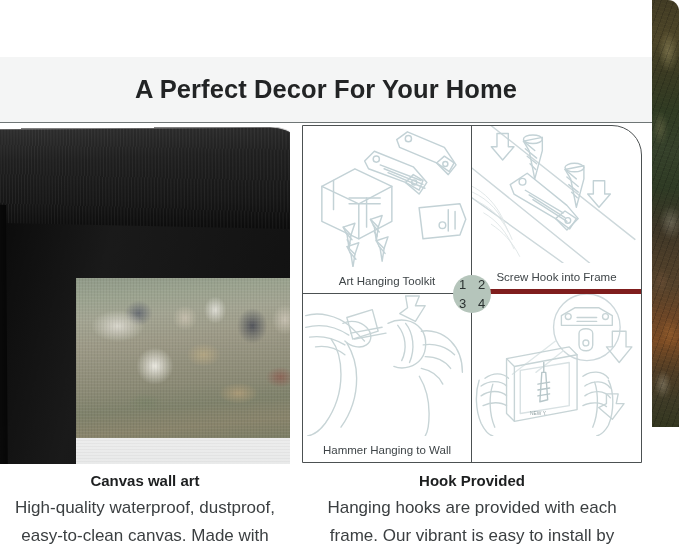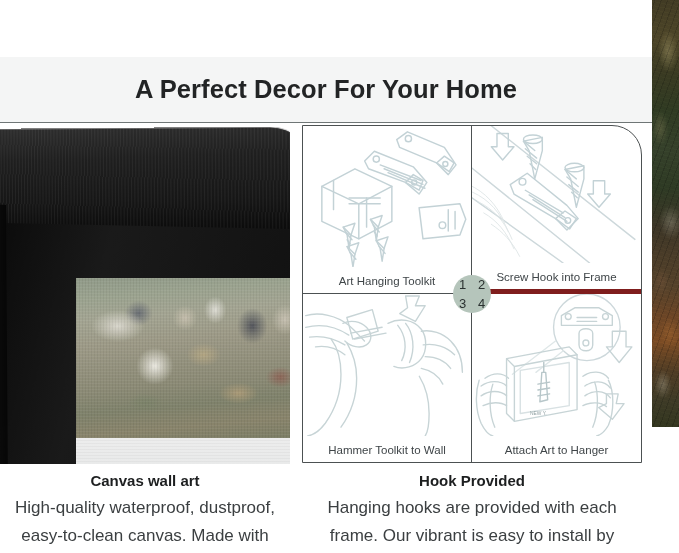--- a/index.html
+++ b/index.html
@@ -8,20 +8,21 @@
     padding: 0;
     background: #ffffff;
     font-family: "Liberation Sans", sans-serif;
   }
   #page {
     position: relative;
     width: 679px;
     height: 553px;
     overflow: hidden;
     background: #ffffff;
+    border-radius: 11px;
   }
 
   
   .top-gap {
     position: absolute;
     left: 0; top: 0;
     width: 652px; height: 57px;
     background: #ffffff;
   }
 
@@ -390,21 +391,21 @@
             <path d="M104 30 C112 40 114 56 108 70"></path>
             <path d="M120 38 C130 36 142 40 150 48 C158 56 162 68 162 80"></path>
             <path d="M122 52 C134 50 146 54 154 62"></path>
             <path d="M124 64 C134 64 144 68 150 76"></path>
             <path d="M120 76 C130 78 138 84 142 92"></path>
             <path d="M118 84 C124 94 128 108 128 122 C128 134 126 142 124 145"></path>
 
             <path d="M104 2 L118 2 L114 12 L124 12 L114 28 L98 20 L106 14 Z"></path>
           </svg>
         </div>
-        <div class="step-label">Hammer Toolkit to Wall</div>
+        <div class="step-label">Hammer Hanging to Wall</div>
       </div>
 
       <div class="step-cell">
         <div class="step-art">
           <svg viewBox="0 0 170 145" fill="none" stroke="#c7d4d6" stroke-width="1.4" stroke-linecap="round" stroke-linejoin="round">
 
             <circle cx="116" cy="34" r="34" stroke="#cdd8db"></circle>
             <path d="M84 48 L40 82" stroke="#dfe7e8"></path>
             <path d="M92 58 L64 80" stroke="#dfe7e8"></path>
 
@@ -437,21 +438,20 @@
             <path d="M112 84 C120 78 132 78 138 86"></path>
             <path d="M114 94 C122 88 134 88 140 96"></path>
             <path d="M114 104 C122 98 134 98 140 106"></path>
             <path d="M112 114 C120 110 130 110 136 115"></path>
             <path d="M138 88 C144 100 144 120 138 134 C134 141 130 144 126 145"></path>
             <path d="M124 90 C128 102 128 122 122 136"></path>
 
             <path d="M136 102 L148 102 L146 112 L154 112 L142 128 L128 116 L136 112 Z"></path>
           </svg>
         </div>
-        <div class="step-label">Attach Art to Hanger</div>
       </div>
     </div>
 
     <div class="step-badge">
       <span class="badge-num">1</span>
       <span class="badge-num">2</span>
       <span class="badge-num">3</span>
       <span class="badge-num">4</span>
     </div>
   </div>

